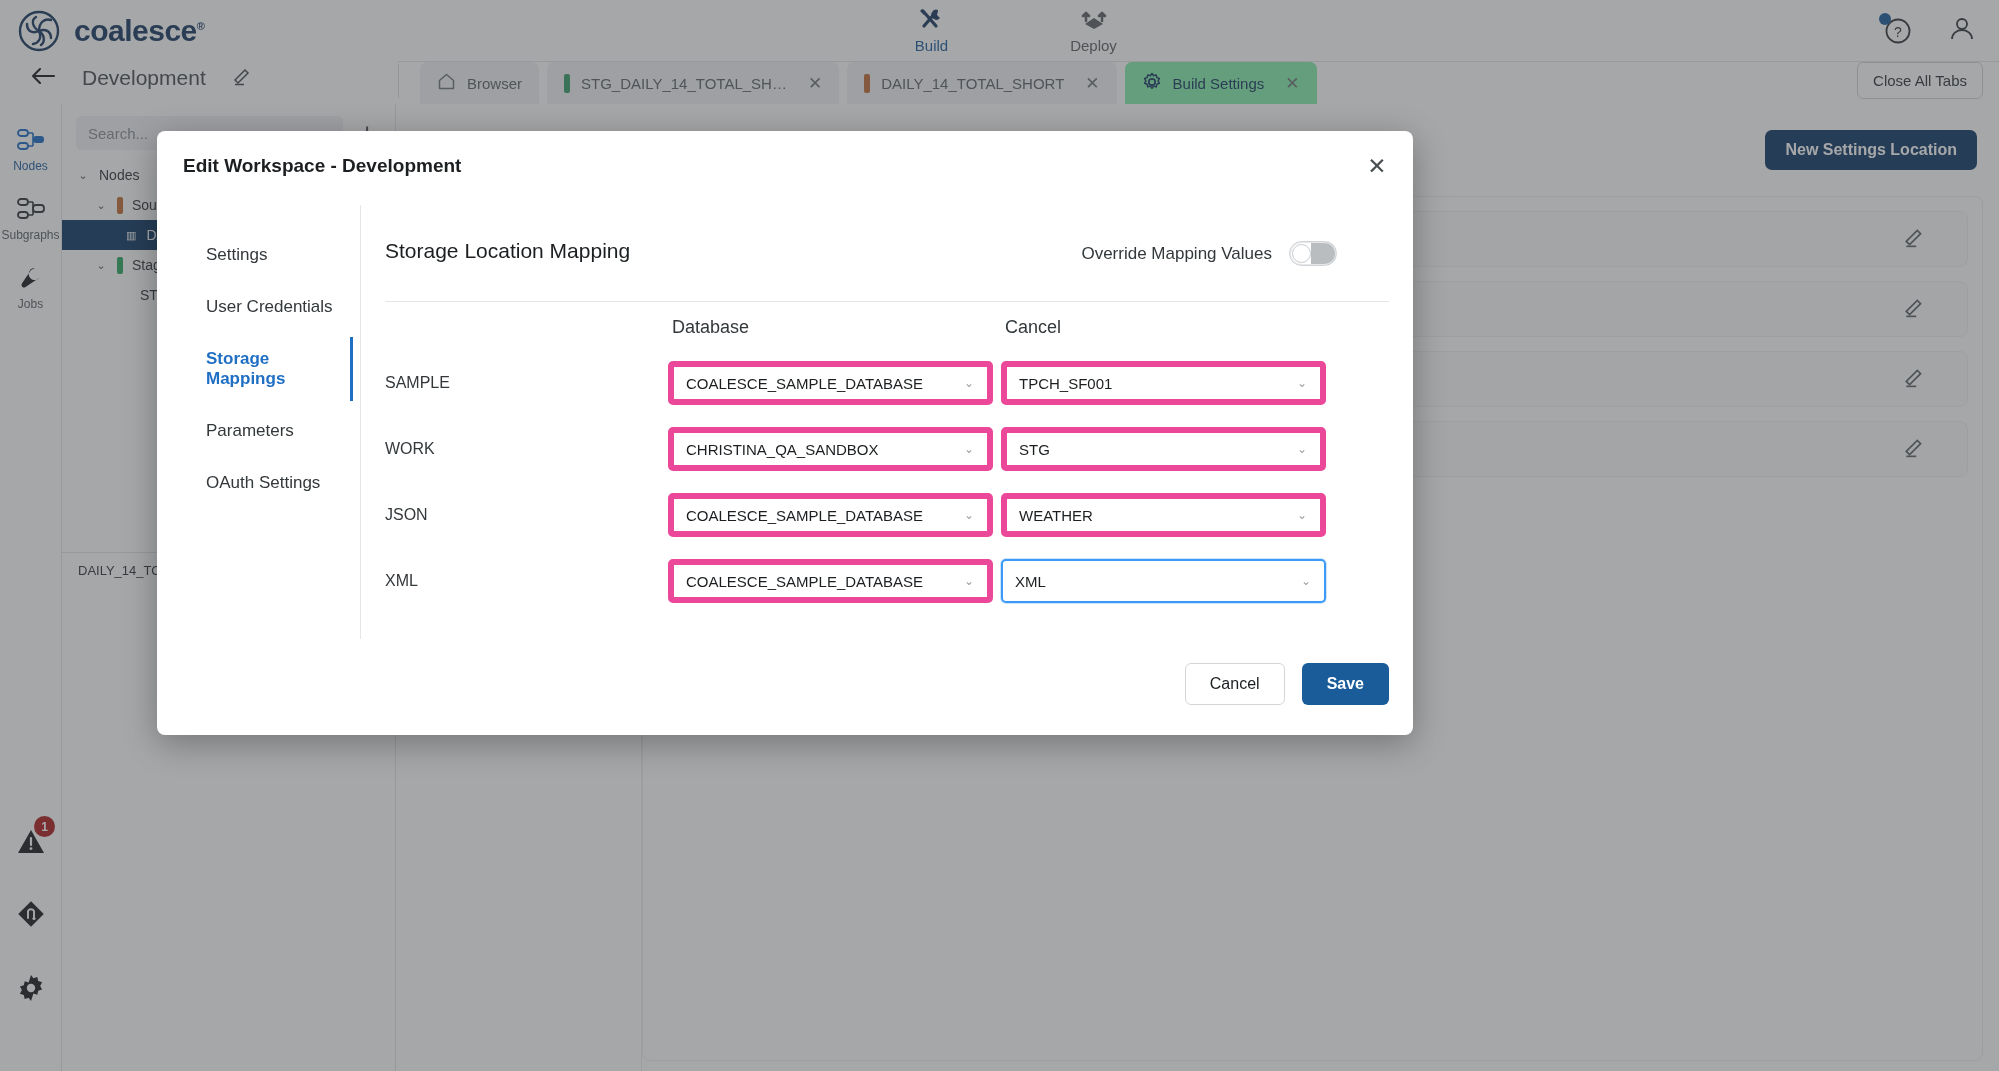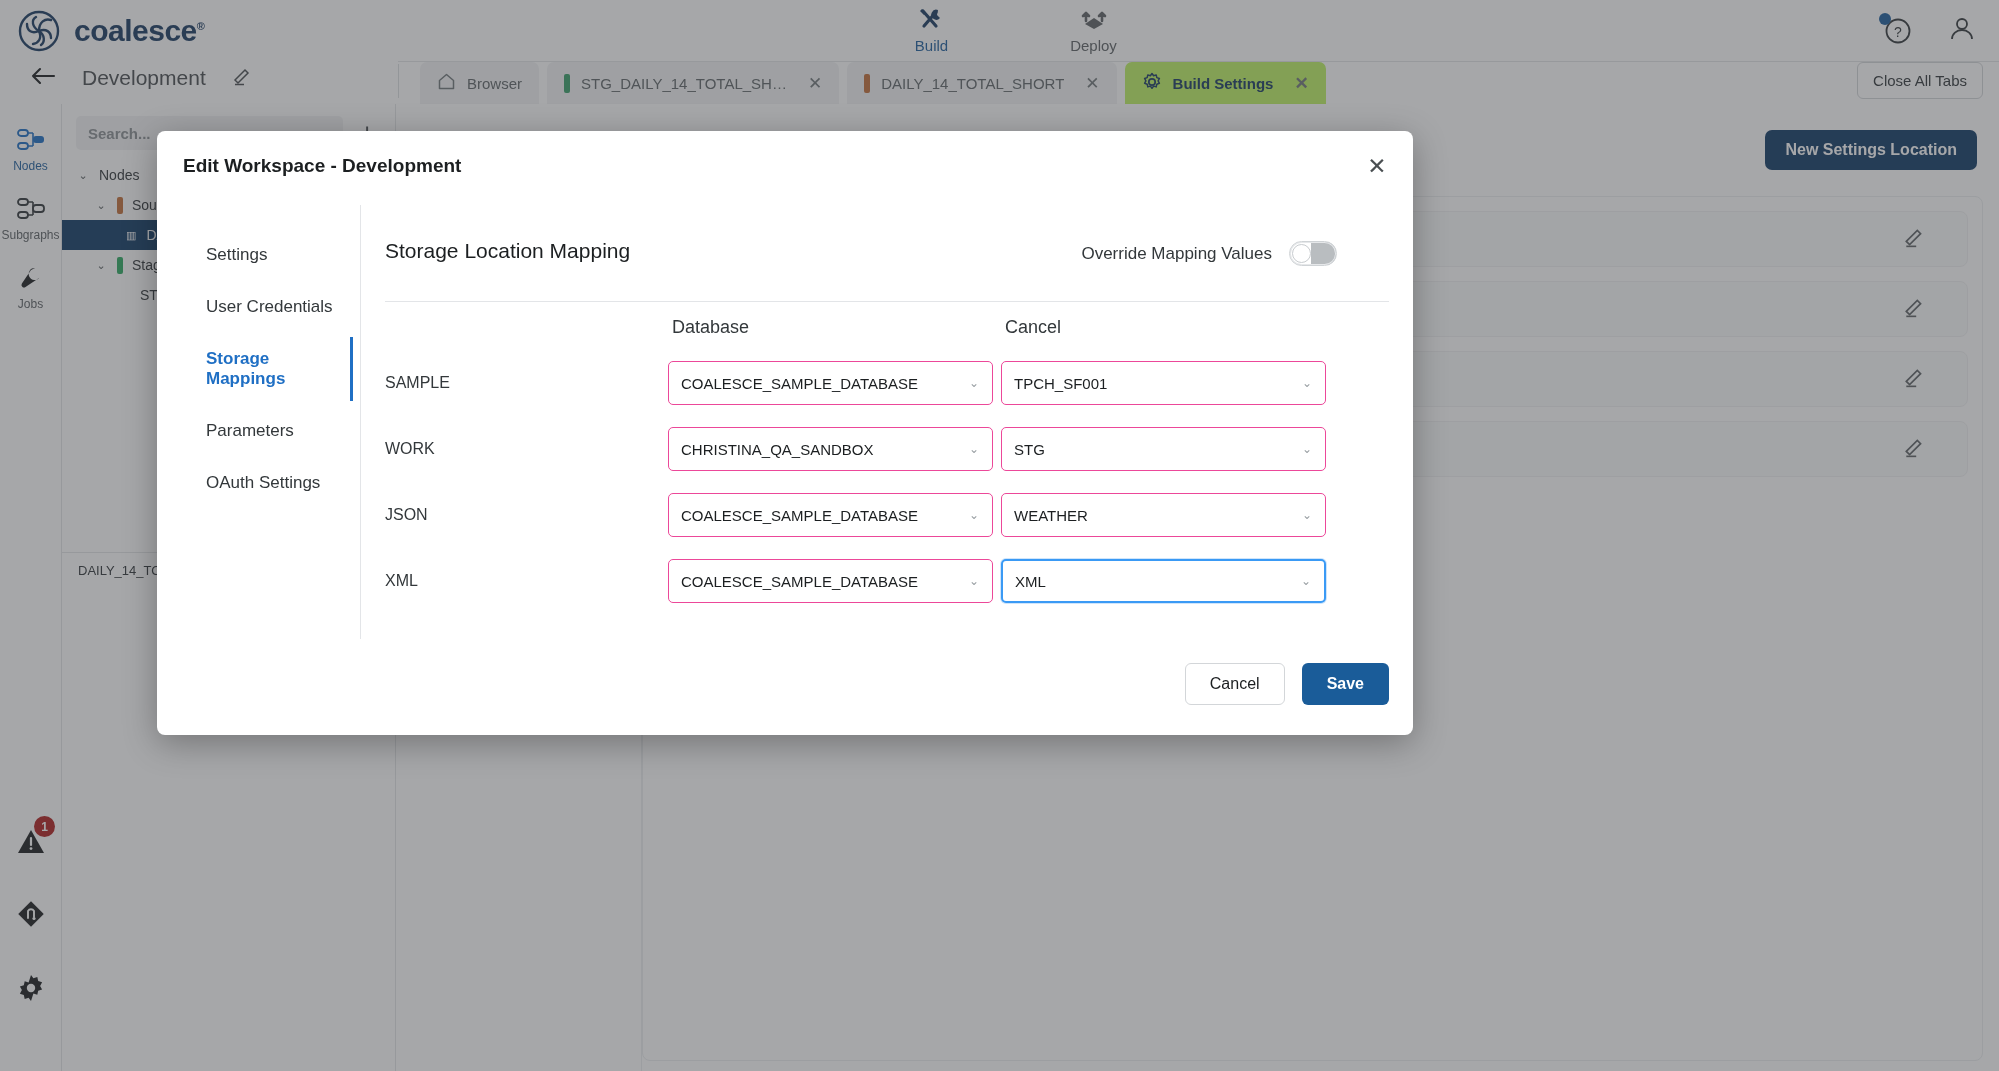--- a/index.html
+++ b/index.html
@@ -69,21 +69,21 @@
     content: ""; position: absolute; left: 0; top: 8px; bottom: 6px;
     width: 1px; background: #dcdfe2;
   }
   .tab {
     height: 42px; display: flex; align-items: center; gap: 11px;
     padding: 0 17px; border-radius: 7px 7px 0 0;
     background: #f2f3f4; font-size: 15px; color: #606669; cursor: pointer;
     margin-left: 6px; white-space: nowrap;
   }
   .tab:first-child { margin-left: 22px; }
-  .tab.active { background: #bef264; color: #1b3c63; font-weight: 700; }
+  .tab.active { background: #86efac; color: #1b3c63; font-weight: 400; }
   .tab .colorbar { width: 6px; height: 19px; border-radius: 2px; }
   .tab .tab-x { font-size: 17px; color: #72787b; margin-left: 10px; }
   .tab-label { max-width: 230px; overflow: hidden; text-overflow: ellipsis; }
 
   .close-all {
     position: absolute; right: 16px; top: 62px;
     padding: 9px 15px; border: 1px solid #d3d6d9; border-radius: 6px;
     background: #ffffff; font-size: 15px; color: #33383b; cursor: pointer;
   }
 
@@ -109,21 +109,21 @@
 
   
   .treepanel {
     position: absolute; top: 104px; left: 62px; width: 334px; bottom: 0;
     background: #ffffff; border-right: 1px solid #e3e5e8;
   }
   .searchrow { display: flex; align-items: center; gap: 10px; padding: 12px 14px 10px 14px; }
   .searchbox {
     flex: 1; height: 34px; background: #f2f3f4; border-radius: 5px;
     display: flex; align-items: center; padding: 0 12px;
-    font-size: 15px; color: #8b9094; font-weight: bold;
+    font-size: 15px; color: #8b9094;
   }
   .plus-btn { font-size: 27px; color: #4a4f52; line-height: 1; cursor: pointer; padding: 0 6px; }
   .tree-row {
     display: flex; align-items: center; gap: 9px; height: 30px;
     padding-left: 14px; font-size: 14px; color: #33383b; cursor: pointer;
   }
   .tree-row.sel { background: #123b66; color: #ffffff; }
   .chev { font-size: 11px; color: #5e6366; width: 14px; text-align: center; }
   .cbar { width: 6px; height: 17px; border-radius: 2px; }
   .grid-ic { letter-spacing: 1px; font-size: 11px; }
@@ -198,21 +198,21 @@
   .hr { position: absolute; left: 24px; right: 24px; top: 96px; height: 1px; background: #e3e5e8; }
 
   .colheads { position: absolute; left: 0; right: 0; top: 112px; height: 32px; }
   .colhead { position: absolute; font-size: 18px; color: #33383b; }
   .colhead.db { left: 311px; }
   .colhead.sc { left: 644px; }
 
   .maprow { position: absolute; left: 0; right: 0; height: 48px; }
   .maprow .rowlabel { position: absolute; left: 24px; top: 13px; font-size: 16px; color: #33383b; }
   .sel-field {
-    position: absolute; height: 44px; border: 1px solid #ec4899; border-radius: 5px;
+    position: absolute; height: 44px; border: 6px solid #ec4899; border-radius: 5px;
     background: #ffffff; display: flex; align-items: center;
     padding: 0 12px; font-size: 15px; color: #1c1f21; cursor: pointer;
   }
   .sel-field.db { left: 307px; width: 325px; }
   .sel-field.sc { left: 640px; width: 325px; }
   .sel-field.focused { border: 2px solid #3a9af5; box-shadow: 0 0 0 1px #cfe5fb; }
   .sel-caret { position: absolute; right: 13px; font-size: 12px; color: #9aa0a4; }
 
   .modal-actions {
     position: absolute; right: 24px; bottom: 30px; display: flex; gap: 17px; align-items: center;

